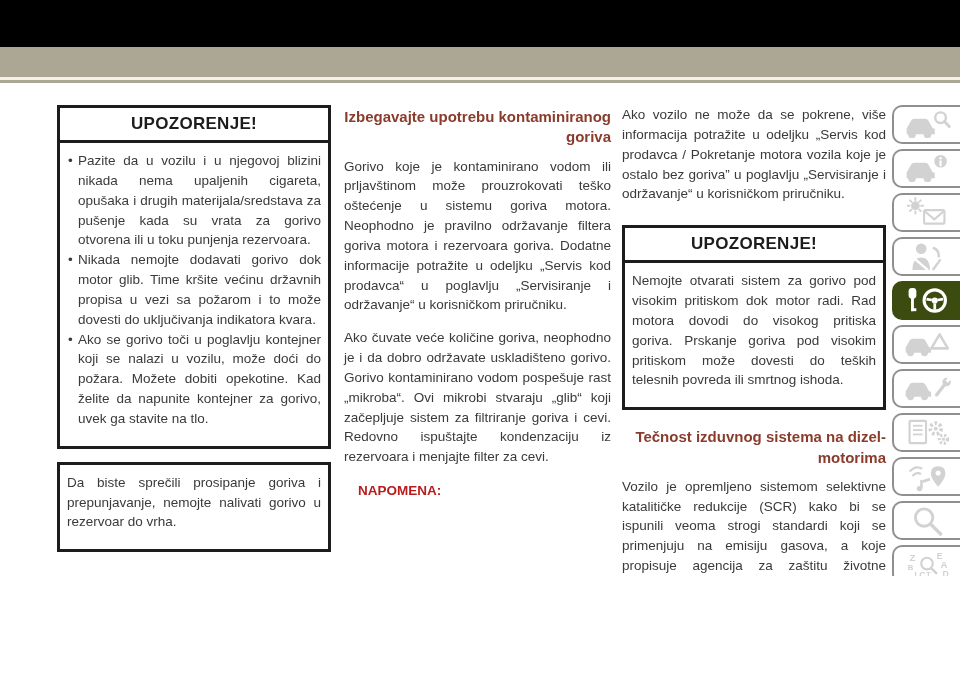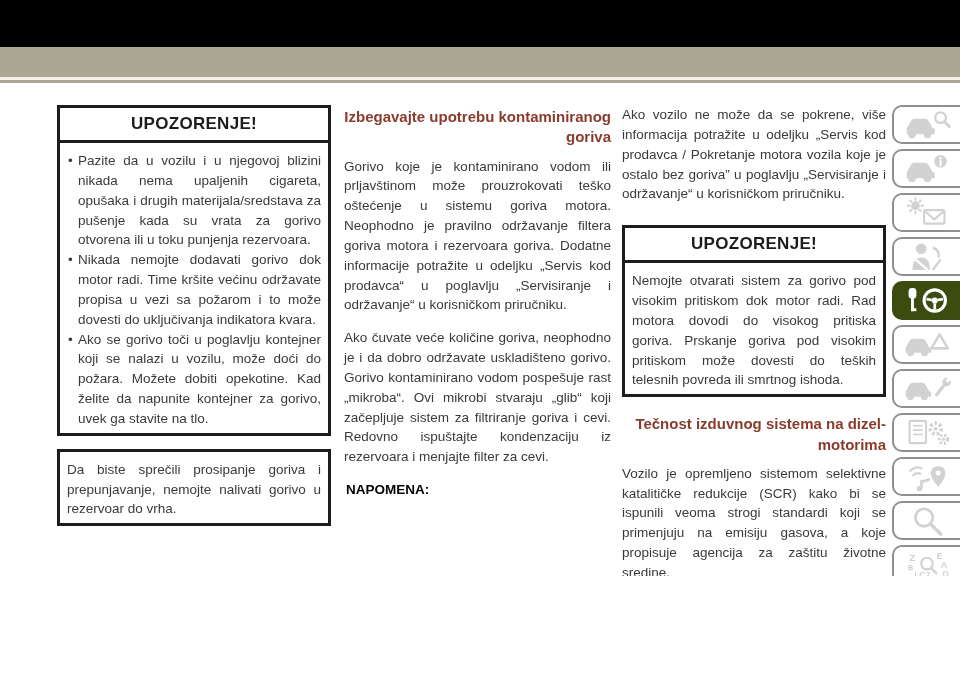--- a/index.html
+++ b/index.html
@@ -31,32 +31,32 @@
   .col3 { left: 622px; width: 264px; }
 
   p.body { margin: 0 0 13px 0; text-align: justify; }
   p.body:last-child { margin-bottom: 0; }
 
   h3.red-heading {
     margin: 2px 0 9px 0; font-size: 15px; line-height: 1.35;
     font-weight: bold; color: #8a3c2c; text-align: right;
   }
 
-  .note-label { font-weight: bold; color: #000000; margin: 2px; font-size: 13.5px; }
+  .note-label { font-weight: bold; color: #b91c1c; margin: 14px; font-size: 13.5px; }
 
   
   .alert-box { margin: 0 0 16px 0; }
   .alert-title {
     border: 3px solid #1c1c1c; text-align: center;
     font-weight: bold; font-size: 17px; color: #1c1c1c;
     padding: 4px 0 3px 0; letter-spacing: 0.3px; background: #fff;
   }
   .alert-body {
     border: 3px solid #1c1c1c; margin-top: -3px;
-    padding: 8px 7px 4px 7px; text-align: justify; background: #fff;
+    padding: 8px 7px 17px 7px; text-align: justify; background: #fff;
   }
   ul.alert-list { margin: 0; padding: 0; list-style: none; }
   ul.alert-list li { position: relative; padding-left: 11px; text-align: justify; margin: 0; }
   ul.alert-list li::before { content: "\2022"; position: absolute; left: 1px; top: 0; }
 
   
   .page-number {
     position: absolute; left: 622px; top: 578px; width: 264px;
     text-align: left; color: #6f7f31; font-size: 19px;
   }
@@ -82,21 +82,21 @@
   <div class="top-tan"></div>
   <div class="top-cream"></div>
   <div class="top-tan-line"></div>
 
   <div class="col col1">
     <div class="alert-box">
       <div class="alert-title">UPOZORENJE!</div>
       <div class="alert-body">
         <ul class="alert-list">
           <li>Pazite da u vozilu i u njegovoj blizini nikada nema upaljenih cigareta, opušaka i drugih materijala/sredstava za pušenje kada su vrata za gorivo otvorena ili u toku punjenja rezervoara.</li>
-          <li>Nikada nemojte dodavati gorivo dok motor radi. Time kršite većinu održavate propisa u vezi sa požarom i to može dovesti do uključivanja indikatora kvara.</li>
+          <li>Nikada nemojte dodavati gorivo dok motor glib. Time kršite većinu državnih propisa u vezi sa požarom i to može dovesti do uključivanja indikatora kvara.</li>
           <li>Ako se gorivo toči u poglavlju kontejner koji se nalazi u vozilu, može doći do požara. Možete dobiti opekotine. Kad želite da napunite kontejner za gorivo, uvek ga stavite na tlo.</li>
         </ul>
       </div>
     </div>
     <div class="alert-box">
       <div class="alert-body">Da biste sprečili prosipanje goriva i prepunjavanje, nemojte nalivati gorivo u rezervoar do vrha.</div>
     </div>
   </div>
 
   <div class="col col2">

